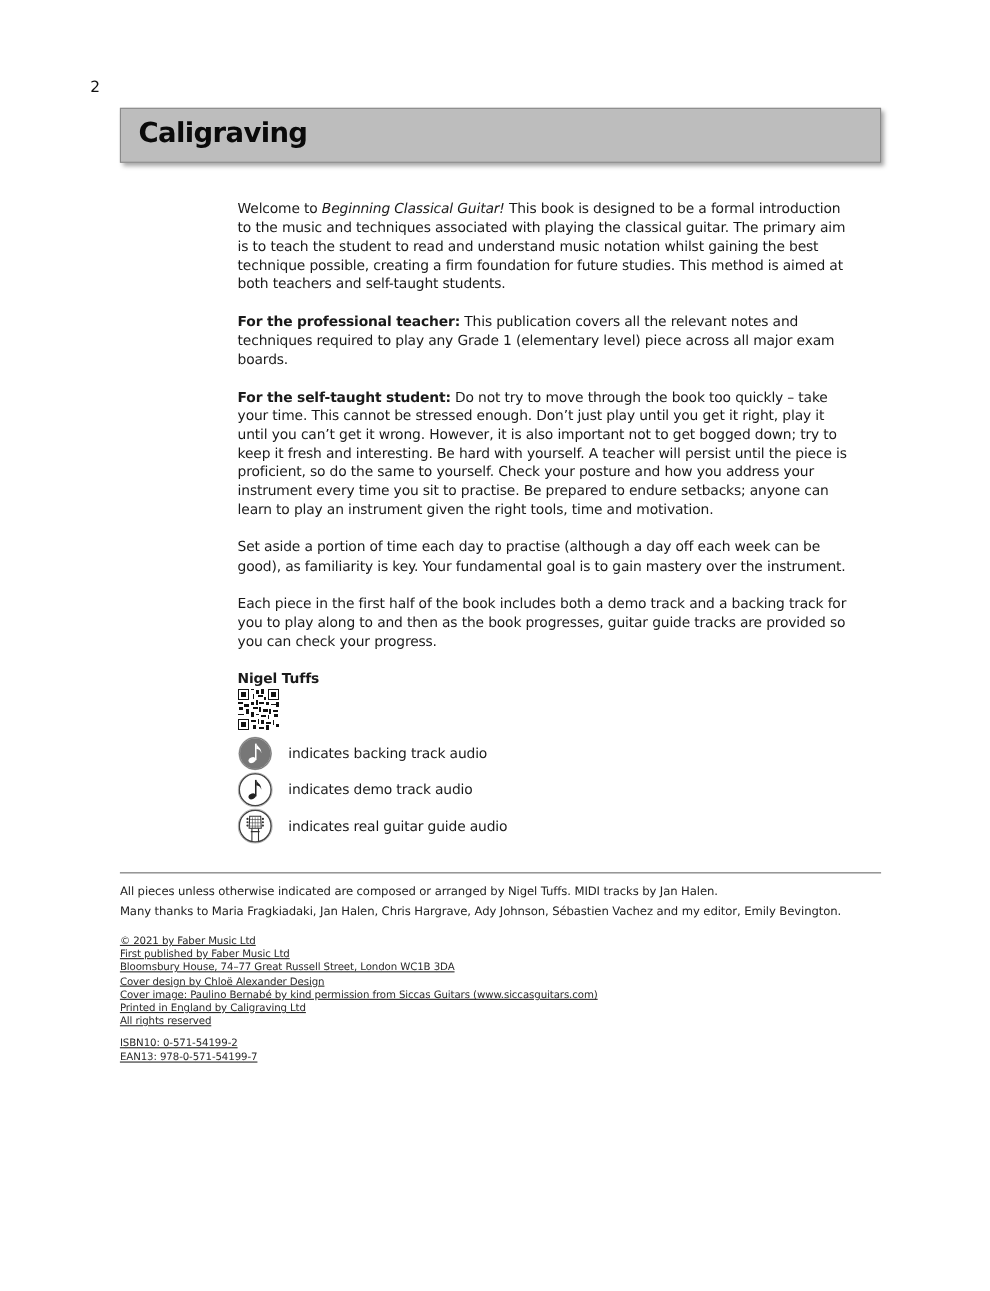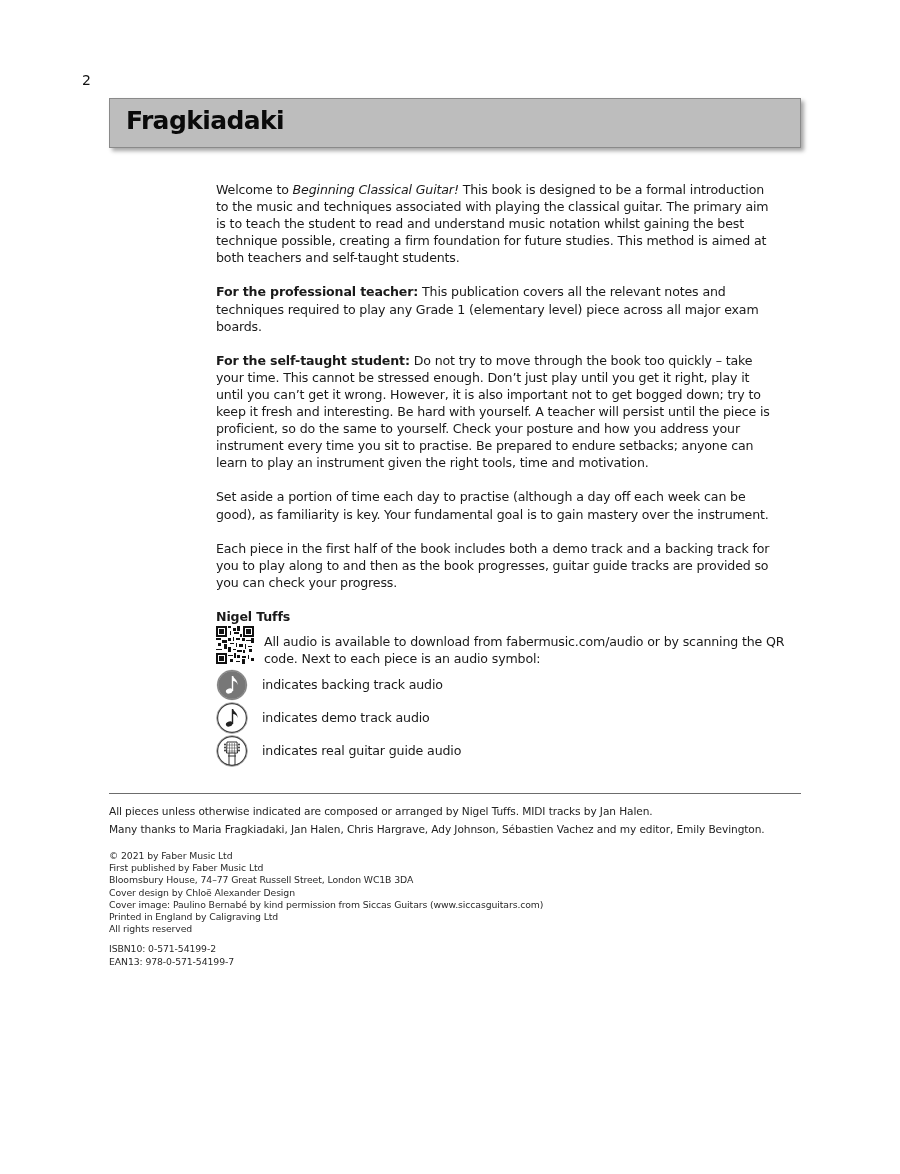--- a/index.html
+++ b/index.html
@@ -130,30 +130,31 @@
       color: #2a2a2a;
     }
     .colophon .group {
       margin-bottom: 8px;
     }
     .colophon .group.gap {
       margin-bottom: 16px;
     }
     .colophon .line {
       white-space: nowrap;
+      text-decoration: underline;
     }
     em { font-style: italic; }
   </style>
 </head>
 <body>
 
 <div class="page-number">2</div>
 
 <div class="title-box">
-  <h1>Fragkiadaki</h1>
+  <h1>Caligraving</h1>
 </div>
 
 <div class="body-col">
   <p><span>Welcome to </span><em>Beginning Classical Guitar!</em><span> This book is designed to be a formal introduction to the music and techniques associated with playing the classical guitar. The primary aim is to teach the student to read and understand music notation whilst gaining the best technique possible, creating a firm foundation for future studies. This method is aimed at both teachers and self-taught students.</span></p>
   <p><span class="lead">For the professional teacher:</span><span> This publication covers all the relevant notes and techniques required to play any Grade 1 (elementary level) piece across all major exam boards.</span></p>
   <p><span class="lead">For the self-taught student:</span><span> Do not try to move through the book too quickly – take your time. This cannot be stressed enough. Don’t just play until you get it right, play it until you can’t get it wrong. However, it is also important not to get bogged down; try to keep it fresh and interesting. Be hard with yourself. A teacher will persist until the piece is proficient, so do the same to yourself. Check your posture and how you address your instrument every time you sit to practise. Be prepared to endure setbacks; anyone can learn to play an instrument given the right tools, time and motivation.</span></p>
   <p>Set aside a portion of time each day to practise (although a day off each week can be good), as familiarity is key. Your fundamental goal is to gain mastery over the instrument.</p>
   <p>Each piece in the first half of the book includes both a demo track and a backing track for you to play along to and then as the book progresses, guitar guide tracks are provided so you can check your progress.</p>
   <div class="signature">Nigel Tuffs</div>
 </div>
@@ -203,21 +204,20 @@
           <rect x="12" y="18" width="1" height="3"></rect>
           <rect x="14" y="19" width="2" height="2"></rect>
         <rect x="17" y="20" width="3" height="1"></rect>
           <rect x="21" y="19" width="1" height="3"></rect>
           <rect x="23" y="21" width="2" height="2"></rect>
         <rect x="9" y="22" width="2" height="2"></rect>
           <rect x="13" y="23" width="3" height="1"></rect>
           <rect x="17" y="22" width="2" height="3"></rect>
       </g>
     </svg>
-    <div class="qr-text">All audio is available to download from fabermusic.com/audio or by scanning the QR code. Next to each piece is an audio symbol:</div>
   </div>
 
   <div class="icon-row">
     <svg viewBox="0 0 32 32">
       <circle cx="16" cy="16" r="14.5" fill="#777" stroke="#bbb" stroke-width="1.5"></circle>
       <circle cx="16" cy="16" r="14.5" fill="none" stroke="#555" stroke-width="0.6"></circle>
       <ellipse cx="13.2" cy="22" rx="3.4" ry="2.5" transform="rotate(-22 13.2 22)" fill="#fff"></ellipse>
       <rect x="15.8" y="7" width="1.4" height="15" fill="#fff"></rect>
       <path d="M17 7 C18 10 22 11 21.5 16 C21 13 19 12 17 12 Z" fill="#fff"></path>
     </svg>

